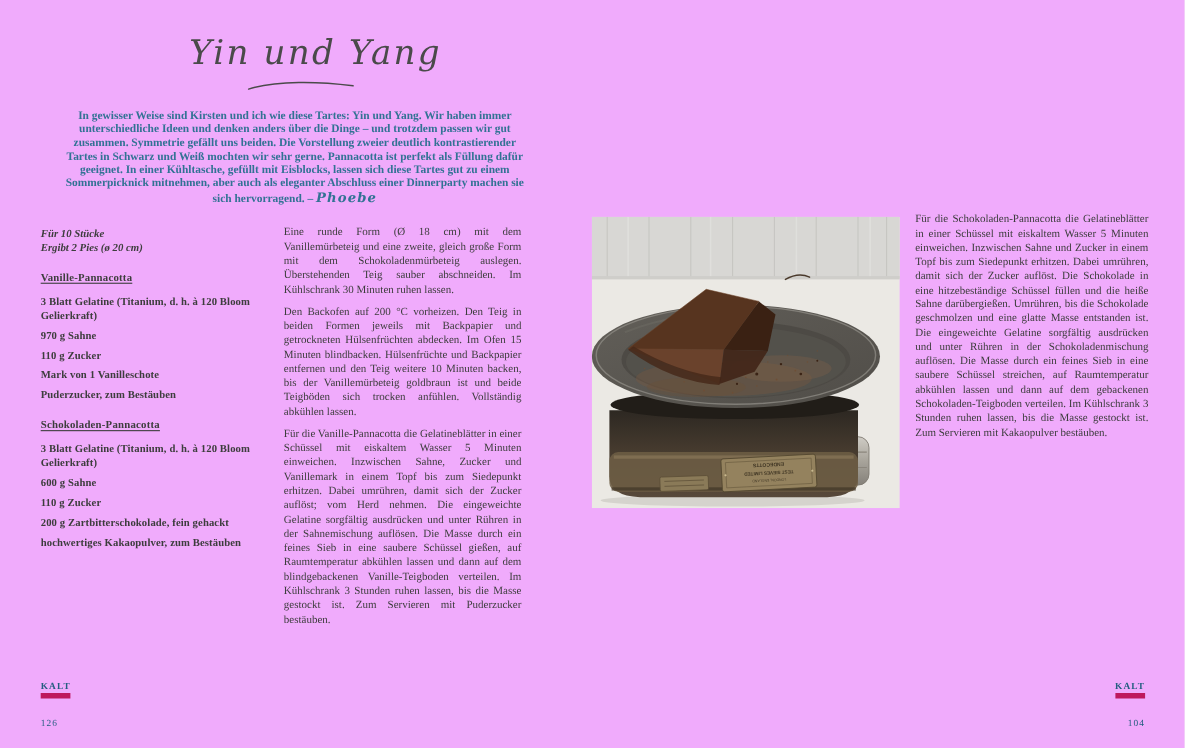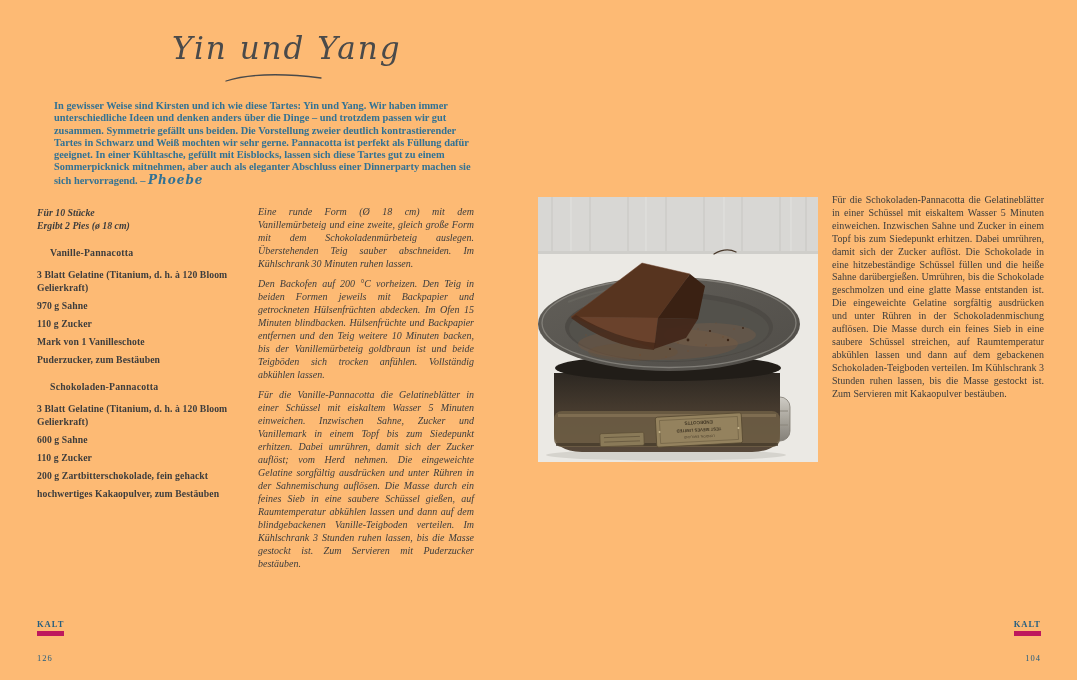--- a/index.html
+++ b/index.html
@@ -1,50 +1,50 @@
 <!DOCTYPE html>
 <html lang="de"><head>
 <meta charset="utf-8">
 <style>
   * { margin:0; padding:0; box-sizing:border-box; }
   html,body { width:1077px; height:680px; background:#f4f4f2; }
   .spread {
-    position:relative; width:1077px; height:680px; background:#fdba74;
+    position:relative; width:1077px; height:680px; background:#f0abfc;
     font-family:"Liberation Serif", serif; color:#3d3d3d; overflow:hidden;
   }
   
   .title {
     position:absolute; left:172px; top:30px;
     font-family:"DejaVu Serif", serif; font-style:italic; font-weight:400;
     font-size:31px; letter-spacing:2px; color:#4a4a4a; white-space:nowrap;
   }
   .flourish { position:absolute; left:224px; top:72px; }
   
   .intro {
     position:absolute; left:54px; top:100px; width:428px;
-    text-align:left; color:#327294; font-weight:600;
+    text-align:center; color:#327294; font-weight:600;
     font-size:10.4px; line-height:12.3px;
   }
   .signature {
     font-family:"DejaVu Serif", serif; font-style:italic; font-size:12px;
     letter-spacing:1px;
   }
   
   .col-ingredients { position:absolute; left:37px; top:206px; width:214px; }
   .yield { font-style:italic; font-weight:600; font-size:9.8px; line-height:13px; }
   .section-heading {
     font-weight:600; font-size:9.8px; margin-top:15px; margin-bottom:10px;
-    text-underline-offset:2px; letter-spacing:.2px;margin-left:13px;
+    text-decoration:underline; text-underline-offset:2px; letter-spacing:.2px;
   }
   .ingredient {
     font-weight:700; font-size:9.7px; line-height:13px; margin-bottom:5px;
     letter-spacing:.1px;
   }
   
-  .col-method { position:absolute; left:258px; top:205px; width:216px;font-style:italic; }
+  .col-method { position:absolute; left:258px; top:205px; width:216px; }
   .col-method-right { position:absolute; left:832px; top:194px; width:212px; }
   .para {
     font-size:10px; line-height:13px; margin-bottom:7px;
     text-align:justify; hyphens:auto; -webkit-hyphens:auto;
   }
   .col-method-right .para { line-height:12.9px; }
   
   .photo { position:absolute; left:538px; top:197px; width:280px; height:265px; }
   .photo svg { display:block; width:280px; height:265px; }
   
@@ -64,21 +64,21 @@
 
   <div class="title">Yin und Yang</div>
   <svg class="flourish" width="100" height="12" viewBox="0 0 100 12">
     <path d="M2,9 C28,1 66,2 97,6" fill="none" stroke="#4a4a4a" stroke-width="1.3" stroke-linecap="round"></path>
   </svg>
 
   <div class="intro"><span>In gewisser Weise sind Kirsten und ich wie diese Tartes: Yin und Yang. Wir haben immer unterschiedliche Ideen und denken anders über die Dinge – und trotzdem passen wir gut zusammen. Symmetrie gefällt uns beiden. Die Vorstellung zweier deutlich kontrastierender Tartes in Schwarz und Weiß mochten wir sehr gerne. Pannacotta ist perfekt als Füllung dafür geeignet. In einer Kühltasche, gefüllt mit Eisblocks, lassen sich diese Tartes gut zu einem Sommerpicknick mitnehmen, aber auch als eleganter Abschluss einer Dinnerparty machen sie sich hervorragend. – </span><span class="signature">Phoebe</span></div>
 
   <div class="col-ingredients">
     <div class="yield">Für 10 Stücke</div>
-    <div class="yield">Ergibt 2 Pies (ø 18 cm)</div>
+    <div class="yield">Ergibt 2 Pies (ø 20 cm)</div>
 
     <div class="section-heading">Vanille-Pannacotta</div>
     <div class="ingredient">3 Blatt Gelatine (Titanium, d. h. à 120 Bloom Gelierkraft)</div>
     <div class="ingredient">970 g Sahne</div>
     <div class="ingredient">110 g Zucker</div>
     <div class="ingredient">Mark von 1 Vanilleschote</div>
     <div class="ingredient">Puderzucker, zum Bestäuben</div>
 
     <div class="section-heading">Schokoladen-Pannacotta</div>
     <div class="ingredient">3 Blatt Gelatine (Titanium, d. h. à 120 Bloom Gelierkraft)</div>

